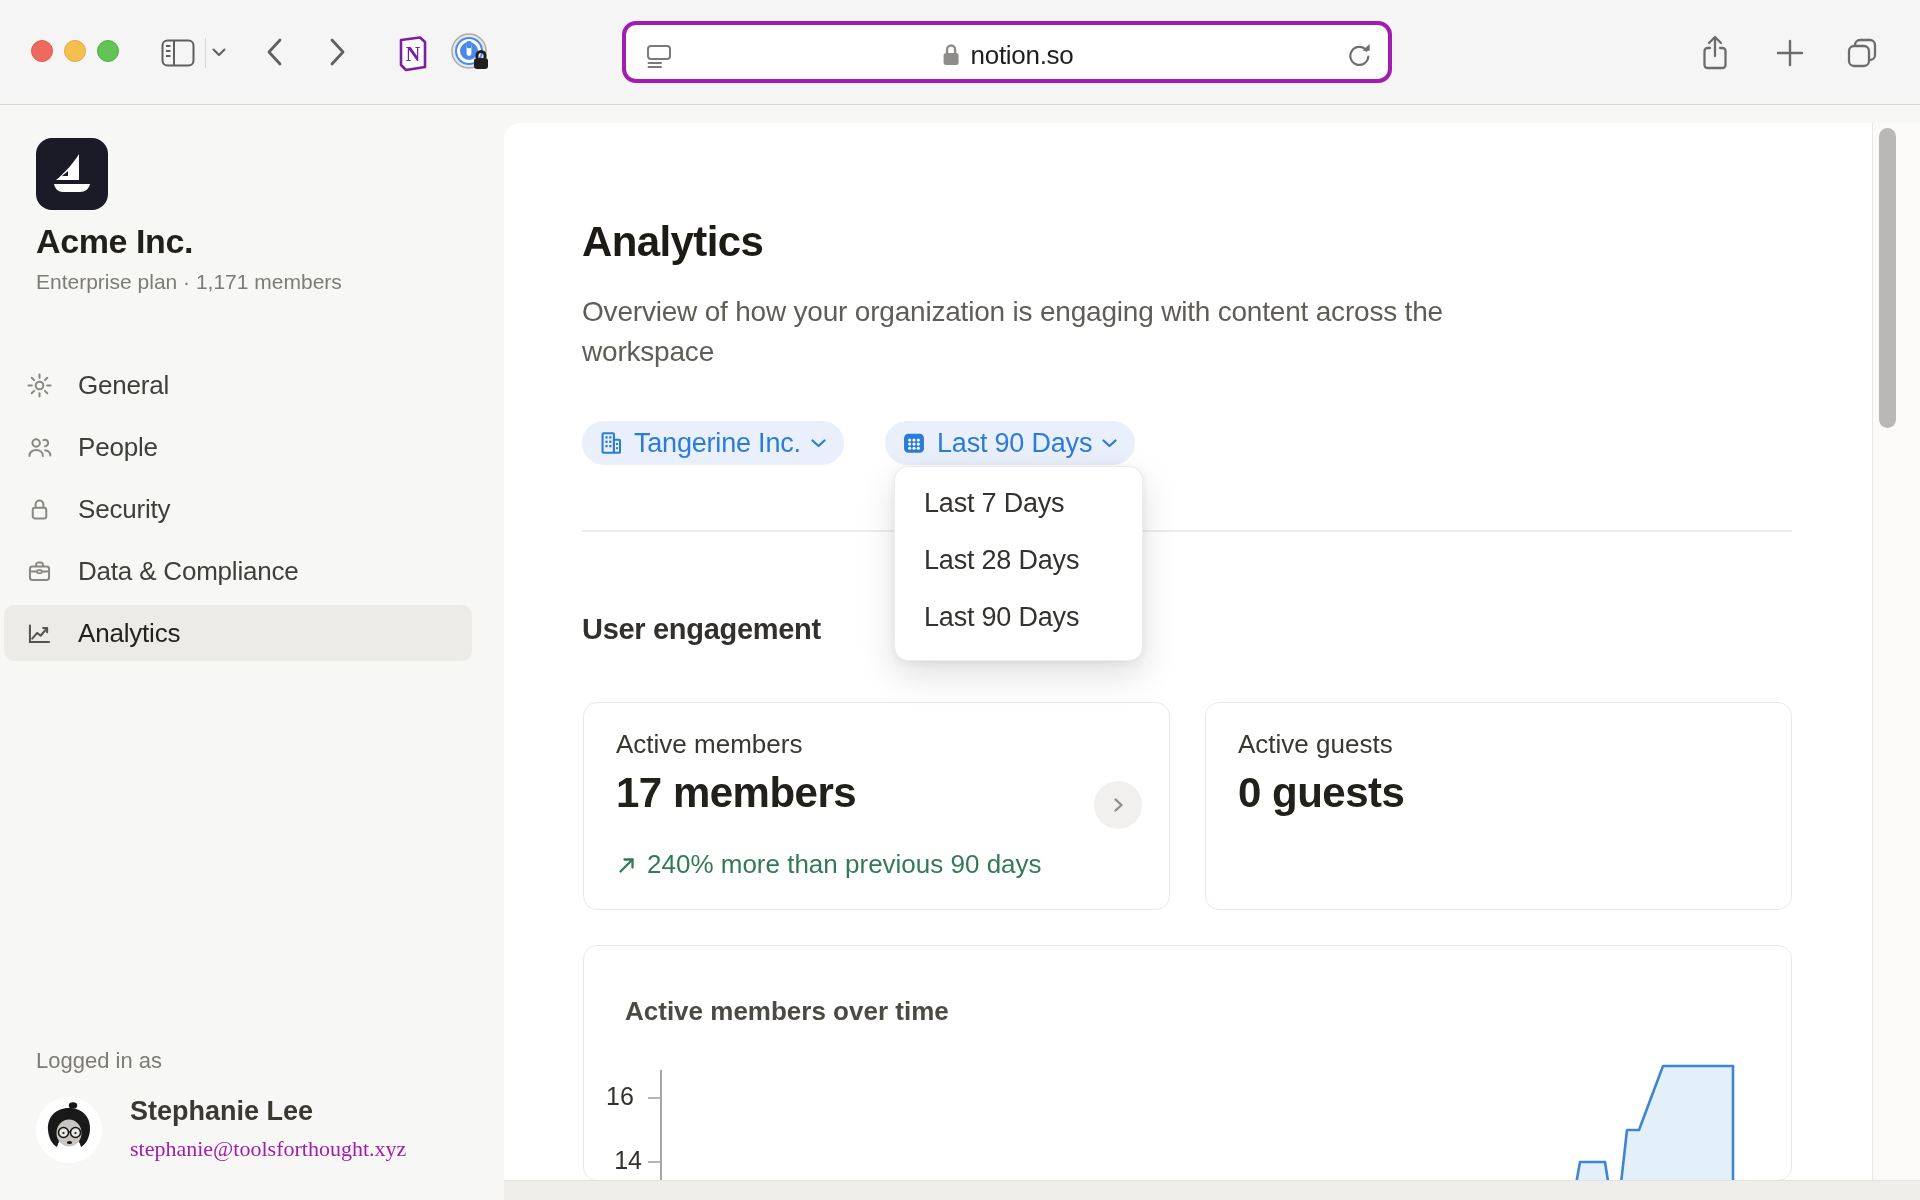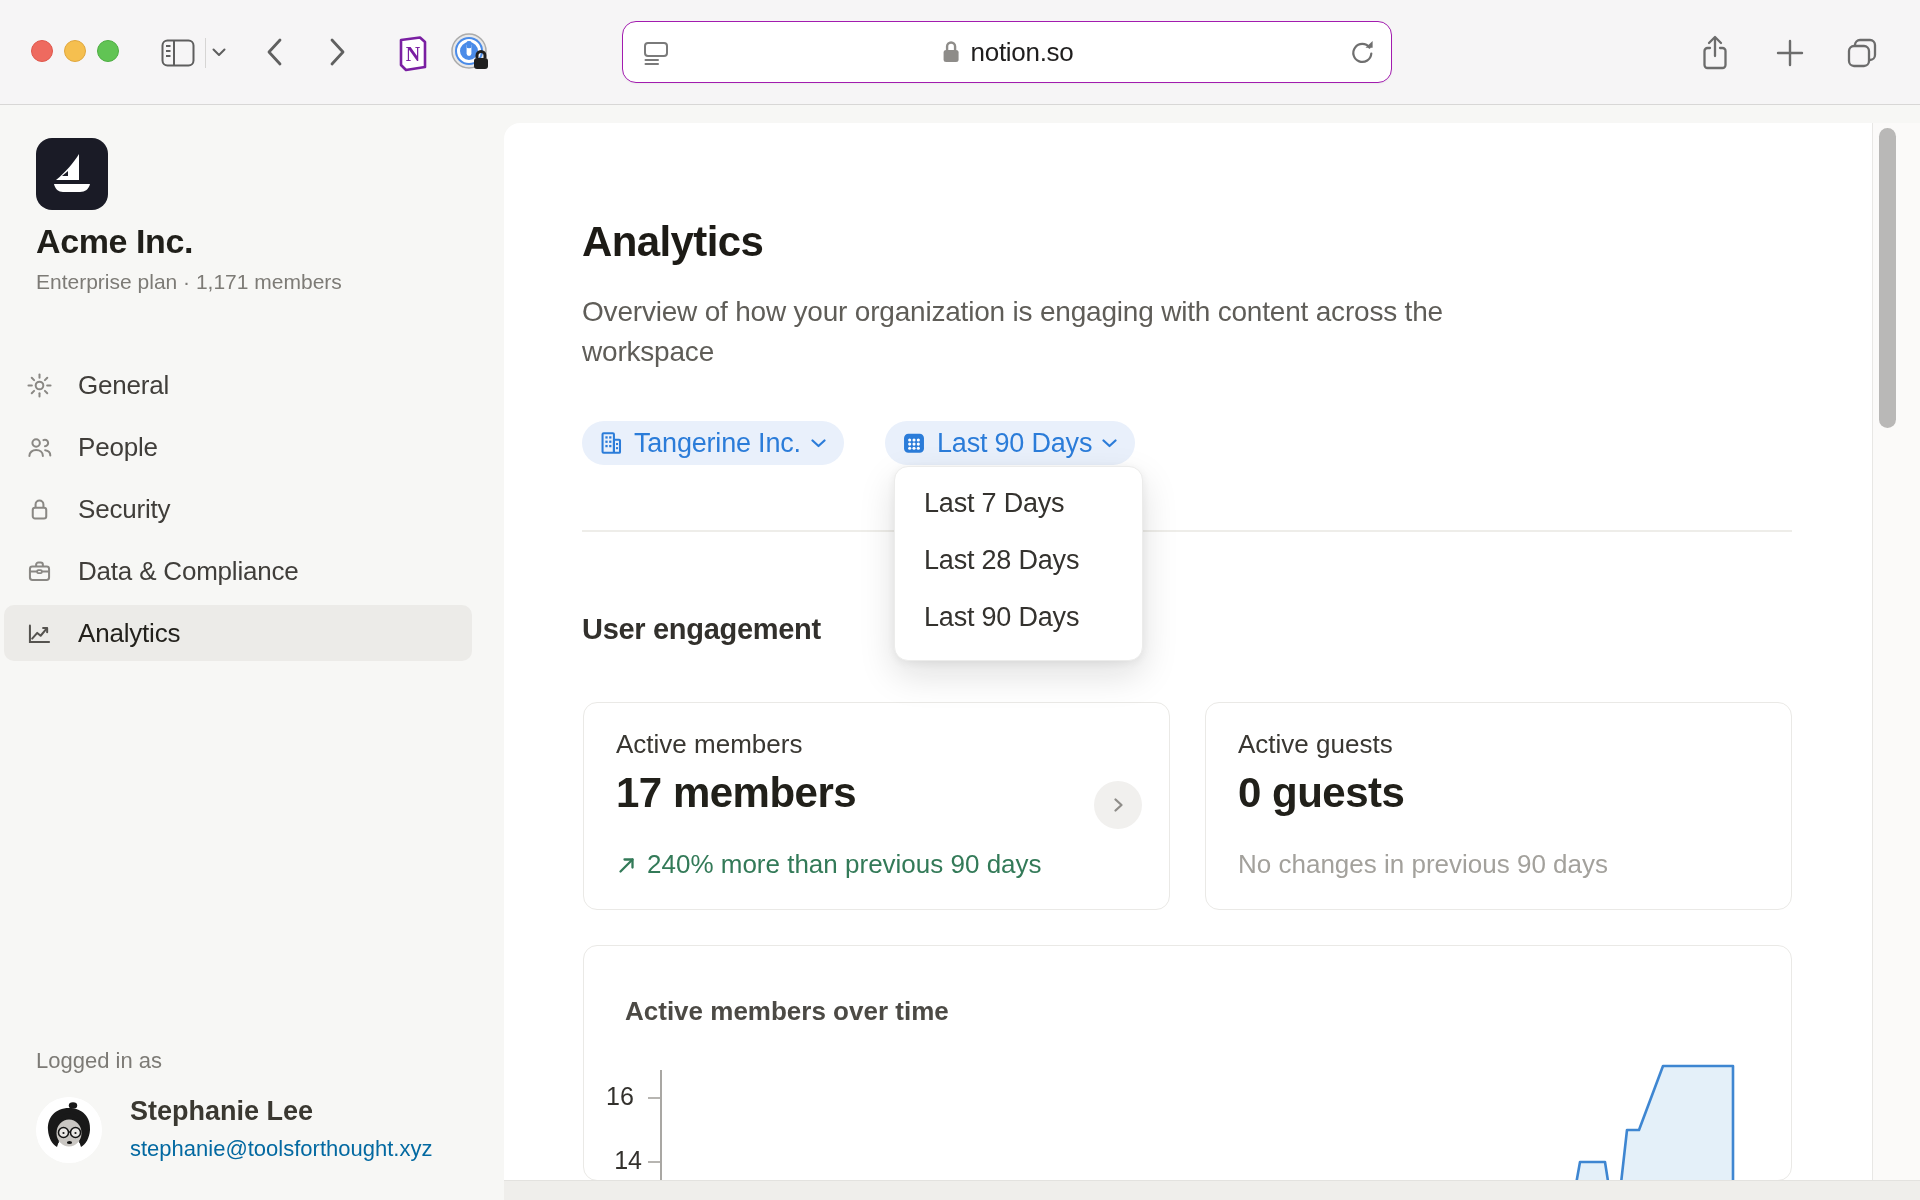--- a/index.html
+++ b/index.html
@@ -11,42 +11,42 @@
   #chrome { position:absolute; left:0; top:0; width:1920px; height:105px;
             background:#f6f5f6; border-bottom:1px solid #d8d7d6; z-index:50; }
   .light { position:absolute; top:40px; width:22px; height:22px; border-radius:50%; }
   .light.red    { left:31px; background:#ee6a5f; border:1px solid #e0574c; }
   .light.yellow { left:64px; background:#f5bf4f; border:1px solid #e0a73e; }
   .light.green  { left:97px; background:#61c454; border:1px solid #4eae43; }
   .tbtn { position:absolute; display:flex; align-items:center; justify-content:center; }
   .vsep { position:absolute; left:205px; top:38px; width:1px; height:30px; background:#d6d5d4; }
 
   #urlbar { position:absolute; left:622px; top:21px; width:770px; height:62px;
-            background:#ffffff; border:1px solid #a21caf; border-radius:14px;
+            background:#ffffff; border:4px solid #a21caf; border-radius:14px;
             box-shadow:0 1px 2px rgba(0,0,0,.04); }
   #url-center { position:absolute; left:50%; top:0; height:60px; transform:translateX(-50%);
                 display:flex; align-items:center; gap:9px; }
   #url-text { font-size:26px; color:#1f1e1e; letter-spacing:-0.3px; }
 
   
   #sidebar { position:absolute; left:0; top:105px; width:504px; height:1095px; background:#f7f7f5; }
   #ws-logo { position:absolute; left:36px; top:33px; width:72px; height:72px;
              border-radius:16px; background:#1a1b26; display:flex; align-items:center; justify-content:center; }
   #ws-name { position:absolute; left:36px; top:117px; font-size:34px; font-weight:700; color:#201f1a; letter-spacing:-0.4px; }
   #ws-plan { position:absolute; left:36px; top:165px; font-size:21px; color:#7d7b76; }
   .nav-item { position:absolute; left:4px; width:468px; height:56px; border-radius:10px;
               display:flex; align-items:center; padding-left:22px; gap:25px; cursor:default; }
   .nav-item .lbl { font-size:26px; color:#403e3a; letter-spacing:-0.2px; }
   .nav-item.selected { background:#ecebe8; }
   .nav-item.selected .lbl { color:#23211c; font-weight:500; }
   #foot-label { position:absolute; left:36px; top:943px; font-size:22px; color:#7d7b76; }
   #avatar { position:absolute; left:36px; top:992px; width:66px; height:66px; border-radius:50%;
             background:#ffffff; overflow:hidden; }
   #user-name  { position:absolute; left:130px; top:991px; font-size:27px; font-weight:600; color:#3a3831; }
-  #user-email { position:absolute; left:130px; top:1031px; font-size:22px; color:#0369a1; }
+  #user-email { position:absolute; left:130px; top:1031px; font-size:22px; color:#a21caf;font-family:Liberation Serif, serif; }
 
   
   #content { position:absolute; left:504px; top:123px; width:1368px; height:1058px;
              background:#ffffff; border-radius:16px 0 0 0; }
   #page-title { position:absolute; left:582px; top:218px; font-size:42px; font-weight:700;
                 color:#1d1b16; letter-spacing:-0.6px; }
   #page-desc { position:absolute; left:582px; top:292px; width:935px; font-size:28px;
                line-height:40px; color:#5f5d58; letter-spacing:-0.2px; }
   .pill { position:absolute; top:421px; height:44px; display:inline-flex; align-items:center;
           gap:10px; padding:0 18px 0 16px; border-radius:22px; background:#e9f0fb;
@@ -351,23 +351,20 @@
     <div class="sc-chevron">
       <svg width="24" height="24" viewBox="0 0 24 24">
         <polyline points="9.5,6.5 15.5,12 9.5,17.5" fill="none" stroke="#8f8d89" stroke-width="2.3" stroke-linecap="round" stroke-linejoin="round"></polyline>
       </svg>
     </div>
   </div>
 
   <div class="stat-card" id="card-guests">
     <div class="sc-title">Active guests</div>
     <div class="sc-value">0 guests</div>
-    <div class="sc-delta neutral">
-      <span>No changes in previous 90 days</span>
-    </div>
   </div>
 
   <div id="chart-card"></div>
   <div id="chart-title">Active members over time</div>
   <span class="ytick" id="ytick-16">16</span>
   <span class="ytick" id="ytick-14">14</span>
   <div class="ydash" id="ydash-16"></div>
   <div class="ydash" id="ydash-14"></div>
   <div id="yaxis"></div>
   <svg id="chart-svg" width="1209" height="235" viewBox="0 0 1209 235">

